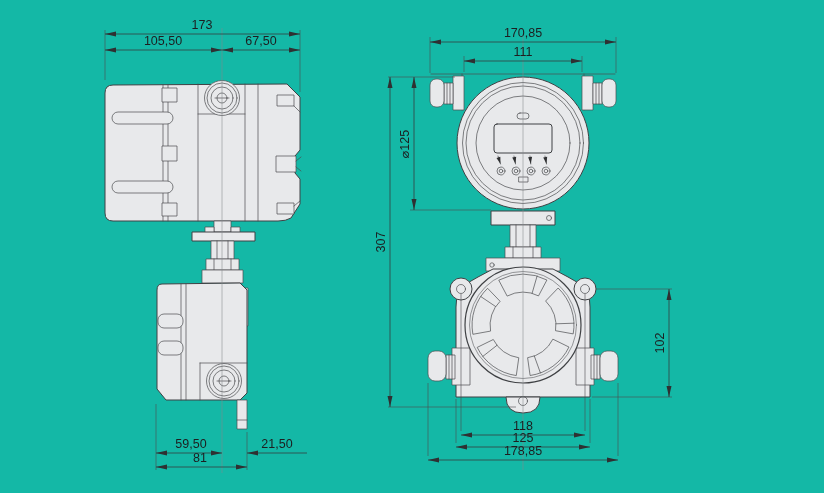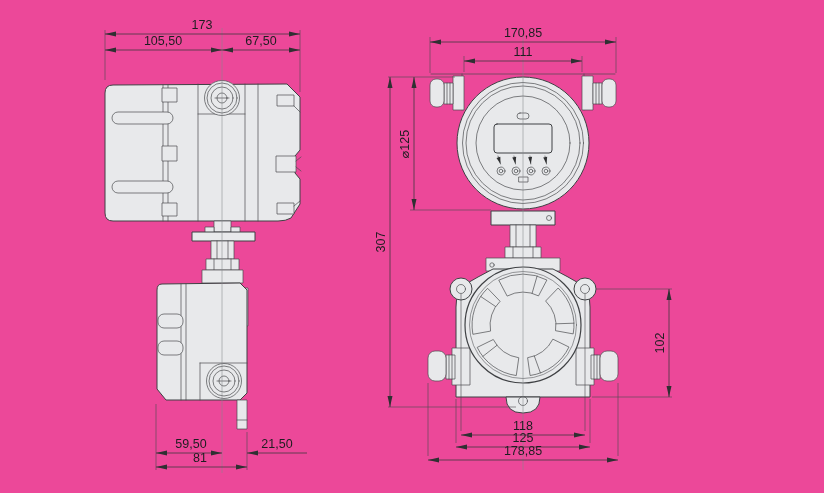--- a/index.html
+++ b/index.html
@@ -1,16 +1,16 @@
 <!DOCTYPE html>
 <html><head>
 <meta charset="utf-8">
 <style>
   html,body{margin:0;padding:0;background:#e5e6e8;}
-  .stage{width:824px;height:493px;position:relative;background:#ec4899;overflow:hidden;}
+  .stage{width:824px;height:493px;position:relative;background:#14b8a6;overflow:hidden;}
   svg{display:block;}
   .outline{stroke:#3f4144;fill:none;stroke-width:1;stroke-linejoin:round;stroke-linecap:round;}
   .outline-f{stroke:#3f4144;fill:#e8e9eb;stroke-width:1;stroke-linejoin:round;}
   .detail{stroke:#4a4c4f;fill:none;stroke-width:0.7;stroke-linejoin:round;stroke-linecap:round;}
   .detail-f{stroke:#4a4c4f;fill:#e8e9eb;stroke-width:0.7;stroke-linejoin:round;}
   .dimline{stroke:#35373a;fill:none;stroke-width:0.75;}
   .extline{stroke:#4a4c4f;fill:none;stroke-width:0.6;}
   .cline{stroke:#85888b;fill:none;stroke-width:0.55;}
   .dim{font-family:"Liberation Sans","DejaVu Sans",sans-serif;font-size:12.5px;fill:#1d1e20;}
   .arrfill{fill:#2f3032;}

